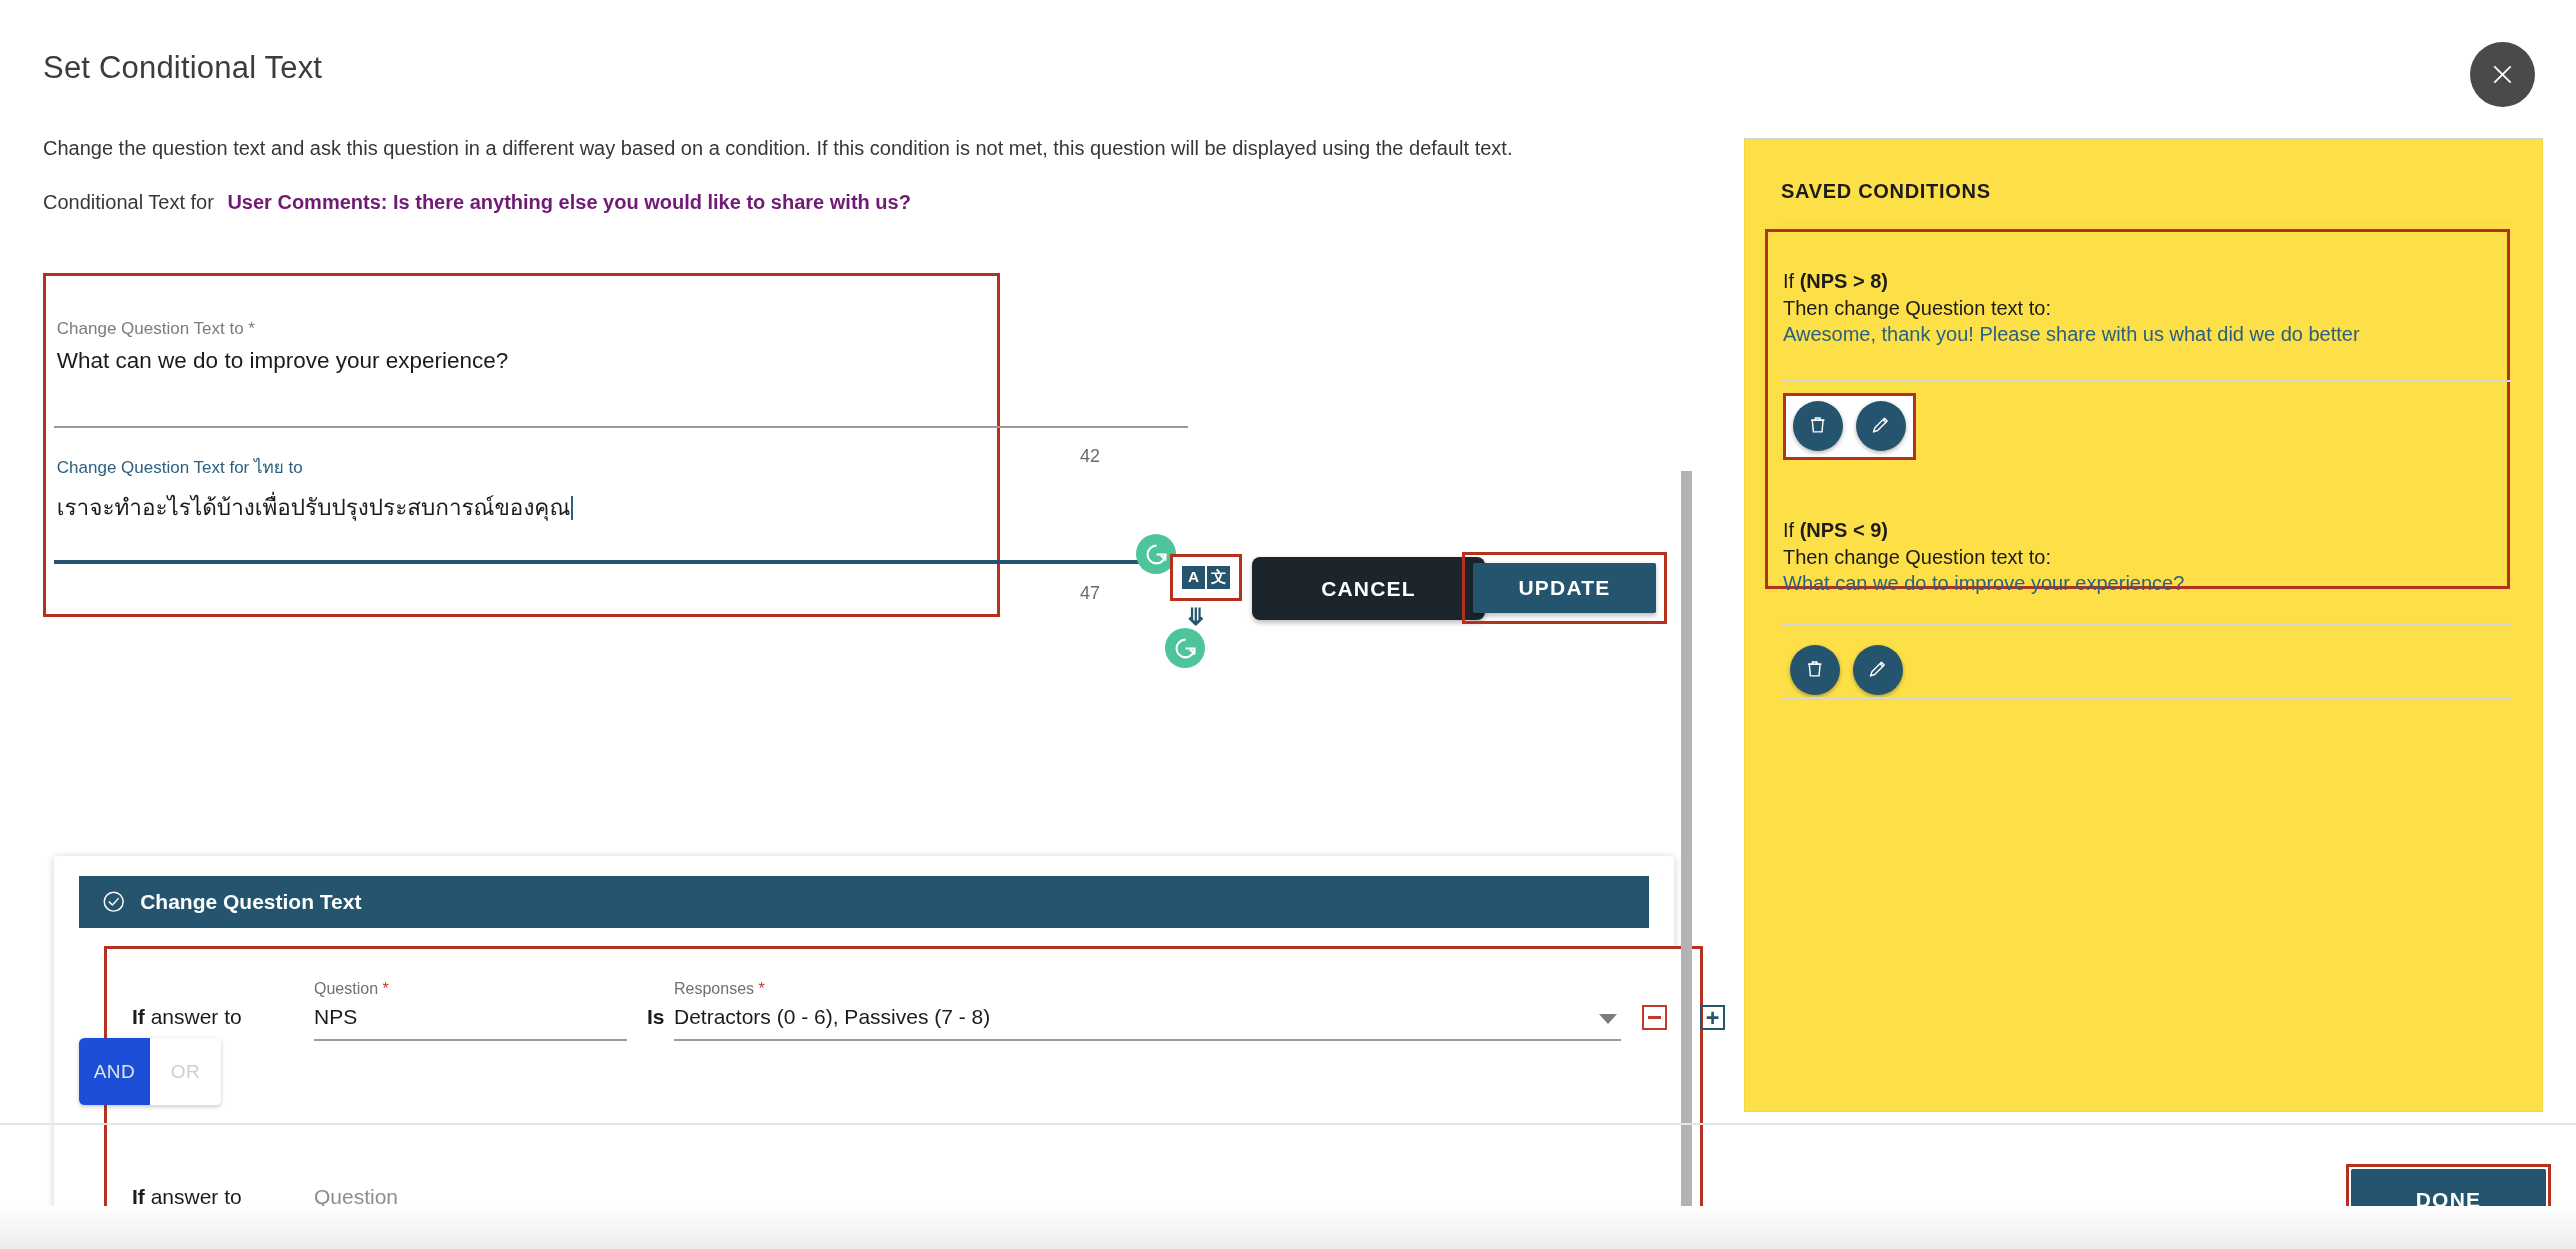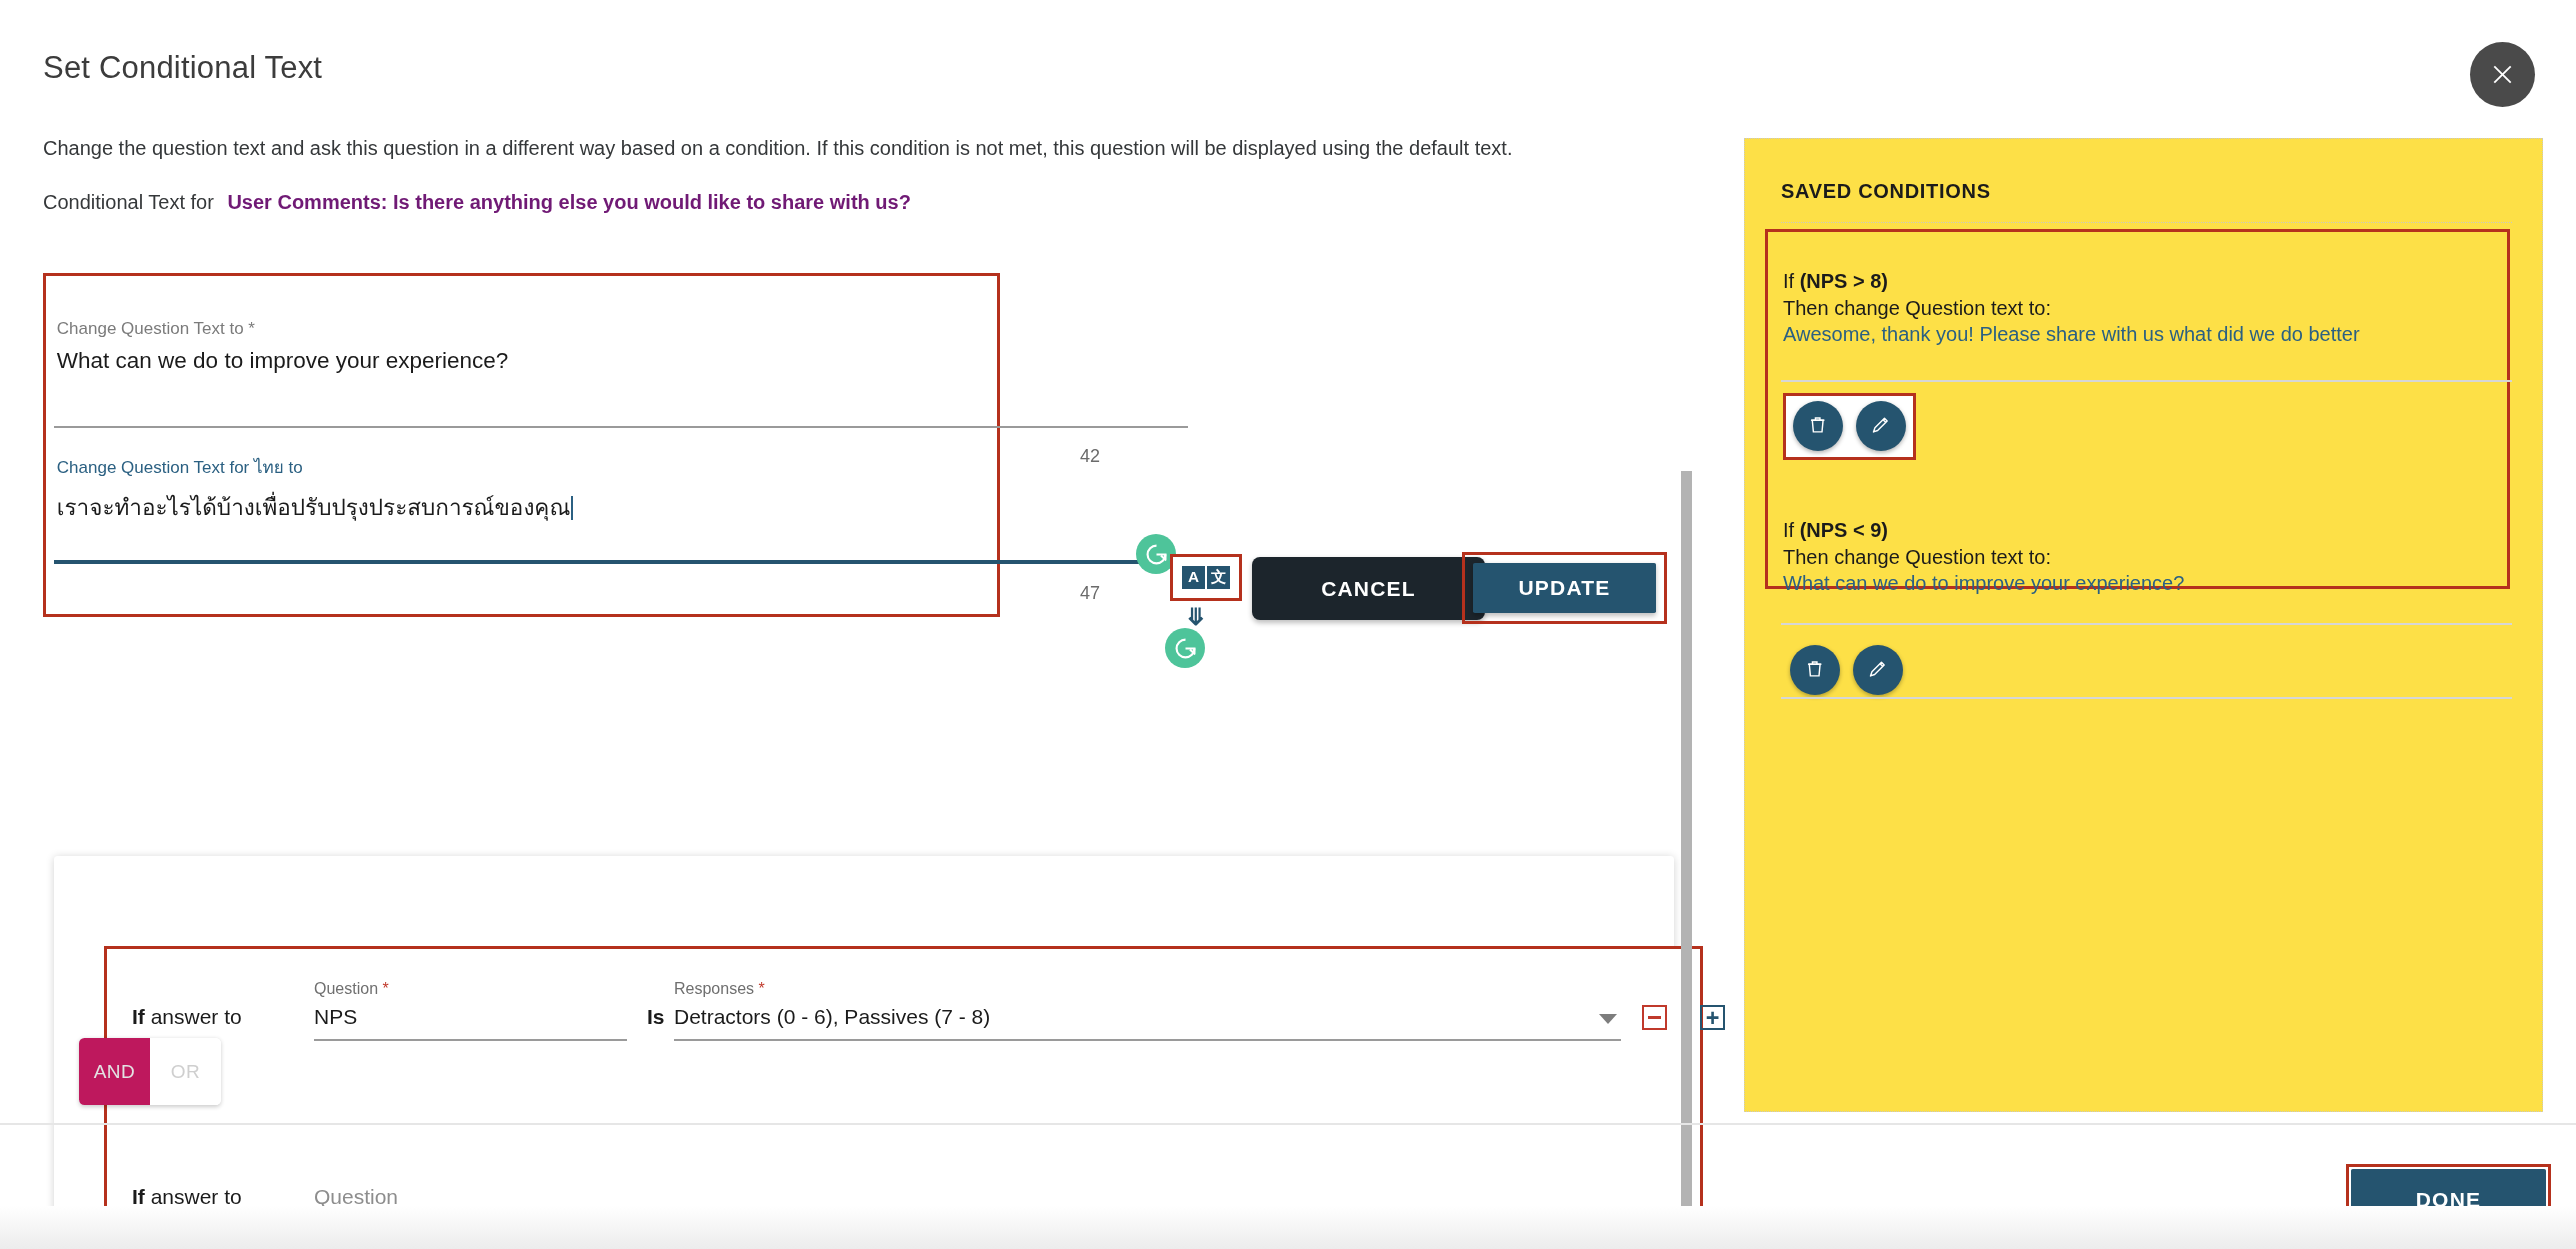--- a/index.html
+++ b/index.html
@@ -258,21 +258,21 @@
     box-shadow: 0 1.8px 4.5px rgba(0,0,0,.2);
     background:#fff;
   }
   .andor div {
     flex:1;
     display:flex; align-items:center; justify-content:center;
     font-size: 19px;
     letter-spacing: 0.5px;
     cursor:pointer;
   }
-  .andor .and { background:#be185d; color:#e3e3e3; }
+  .andor .and { background:#1d4ed8; color:#e3e3e3; }
   .andor .or { background:#fff; color:#cfcfcf; }
 
   
   .scrollbar-track {
     position:absolute;
     left:1681px; top: 241px;
     width: 10.8px; height: 871px;
     background: #b3b3b3;
     border-radius:0;
   }
@@ -428,20 +428,29 @@
       <span class="tr-box">文</span>
     </div>
     <div class="chev-down">⤋</div>
 
     <button class="btn btn-cancel">CANCEL</button>
     <div class="update-wrap">
       <button class="btn btn-update">UPDATE</button>
     </div>
 
     <div class="cond-card">
+      <div class="cond-header">
+        <span class="chk">
+          <svg width="23.4" height="23.4" viewBox="0 0 26 26">
+            <circle cx="13" cy="13" r="10.5" fill="none" stroke="#ffffff" stroke-width="1.6"></circle>
+            <path d="M8 13.2 L11.6 16.6 L18 9.6" fill="none" stroke="#ffffff" stroke-width="1.6" stroke-linecap="round" stroke-linejoin="round"></path>
+          </svg>
+        </span>
+        <span>Change Question Text</span>
+      </div>
 
       <div class="cond-body">
 
         <div class="if-label" style="left:25px; top:56px;">
           <b>If</b><span> answer to</span>
         </div>
 
         <div class="mini-label" style="left:207px; top:31px;">
           <span>Question</span> <span class="star">*</span>
         </div>

